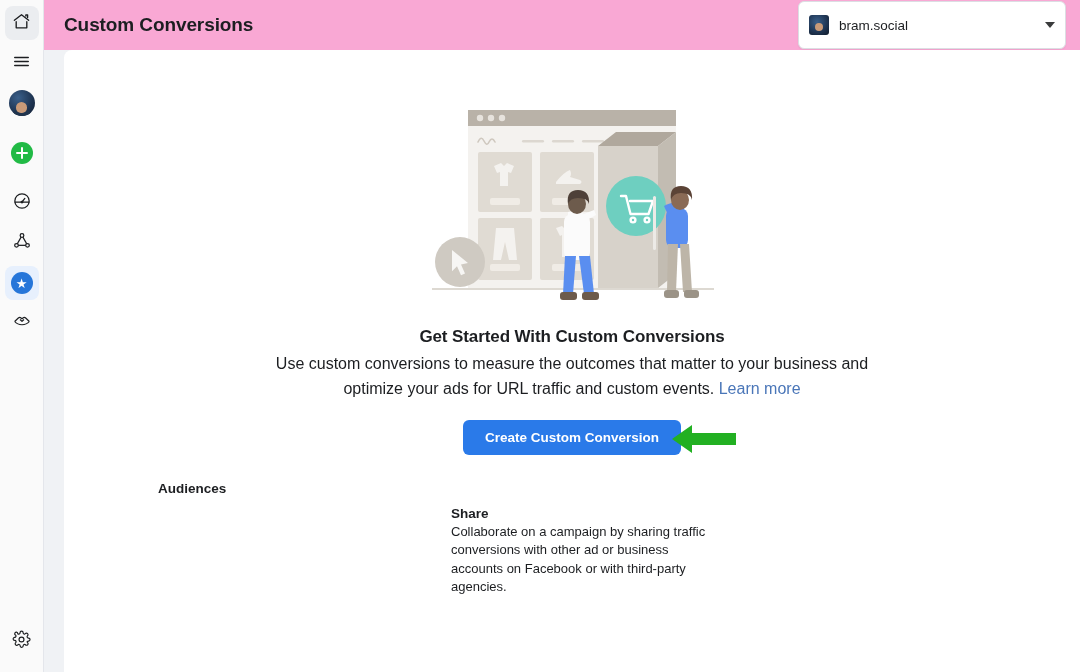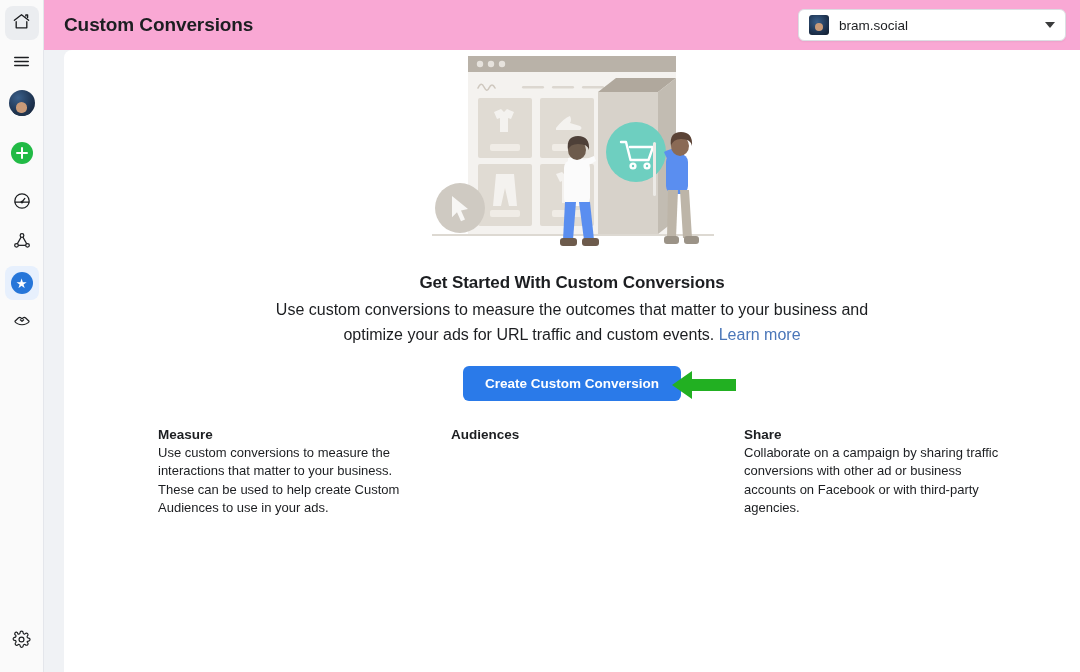--- a/index.html
+++ b/index.html
@@ -72,21 +72,21 @@
     height: 50px; display: flex; align-items: center;
     padding: 0 14px 0 20px;
     background: #f9a8d4;
   }
   .page-title {
     font-size: 19px; font-weight: bold; color: #1c1e21;
     letter-spacing: -0.1px;
   }
   .topbar-spacer { flex: 1 1 auto; }
   .acct-select {
-    width: 268px; height: 32px;
+    width: 268px; height: 48px;
     background: #fff; border: 1px solid #dcdee3; border-radius: 6px;
     display: flex; align-items: center; gap: 10px;
     padding: 0 10px;
     box-shadow: 0 1px 2px rgba(0,0,0,0.05);
     cursor: pointer;
   }
   .acct-thumb {
     width: 20px; height: 20px; border-radius: 3px; flex: 0 0 20px;
     background: radial-gradient(circle at 40% 35%, #3a5f8a 0%, #1e3350 60%, #101a29 100%);
     position: relative; overflow: hidden;
@@ -105,21 +105,21 @@
 
   
   .card {
     position: absolute;
     left: 20px; top: 50px; right: 0; bottom: 0;
     background: #fff;
     border-radius: 8px 0 0 0;
     overflow: hidden;
   }
 
-  .hero { text-align: center; }
+  .hero { text-align: center; padding-top: 54px; }
 
   .illus-wrap { display: flex; justify-content: center; }
   .illus { position: relative; width: 300px; height: 205px; }
 
   .h2 {
     font-size: 17px; font-weight: bold; color: #1c1e21;
     margin-top: 18px; letter-spacing: -0.1px;
   }
   .sub {
     font-size: 16px; color: #1c1e21; line-height: 1.55;
@@ -143,21 +143,21 @@
     position: absolute; left: 606px; top: 2px;
     width: 68px; height: 34px;
   }
 
   
   .cols {
     display: flex; gap: 0;
     padding: 26px 40px 0 94px;
   }
   .col { width: 255px; margin-right: 38px; }
-  .col:last-child { margin-right: 0; }
+  .col:last-child { margin-right: 0; margin-top: 25px; }
   .col h3 {
     font-size: 13.5px; font-weight: bold; color: #1c1e21;
     margin-bottom: 2px;
   }
   .col p {
     font-size: 13px; color: #1c1e21; line-height: 1.43;
   }
 </style>
 </head>
 <body>
@@ -352,24 +352,20 @@
           <span class="arrow-annot">
             <svg width="68" height="34" viewBox="0 0 68 34">
               <path d="M2 17 L22 3 v8 h44 v12 H22 v8 z" fill="#22b022"></path>
             </svg>
           </span>
         </div>
       </div>
 
       <div class="cols">
         <div class="col">
-          <h3>Measure</h3>
-          <p>Use custom conversions to measure the interactions that matter to your business. These can be used to help create Custom Audiences to use in your ads.</p>
-        </div>
-        <div class="col">
           <h3>Audiences</h3>
         </div>
         <div class="col">
           <h3>Share</h3>
           <p>Collaborate on a campaign by sharing traffic conversions with other ad or business accounts on Facebook or with third-party agencies.</p>
         </div>
       </div>
 
     </div>
   </div>

